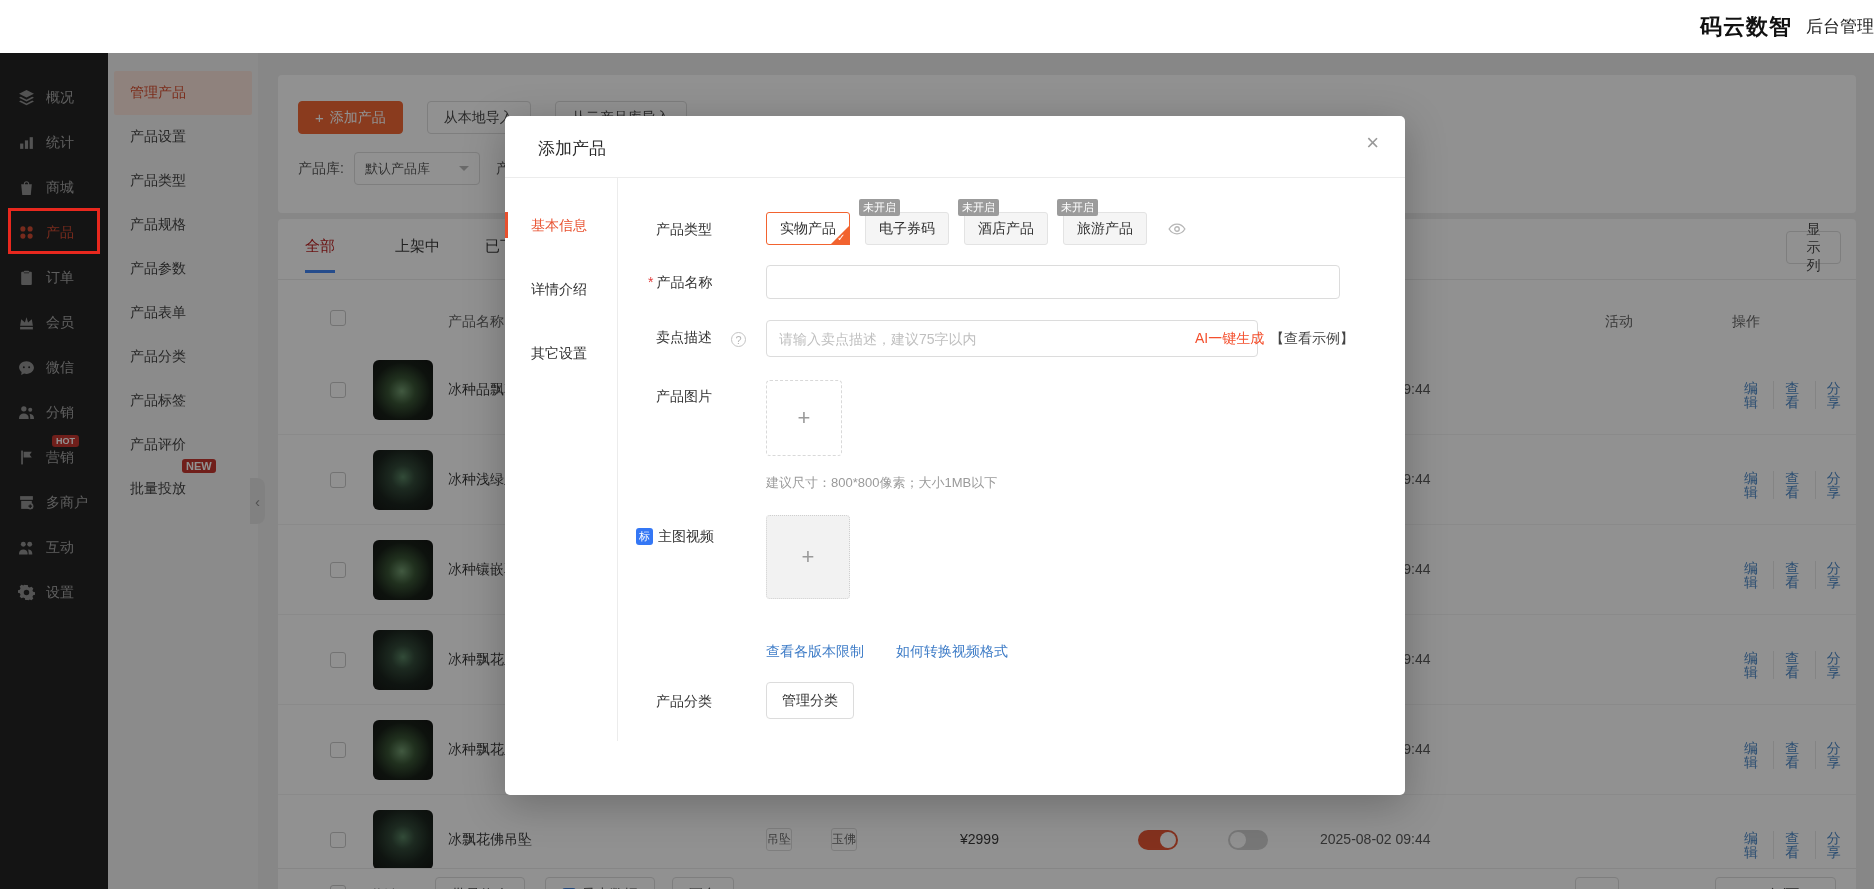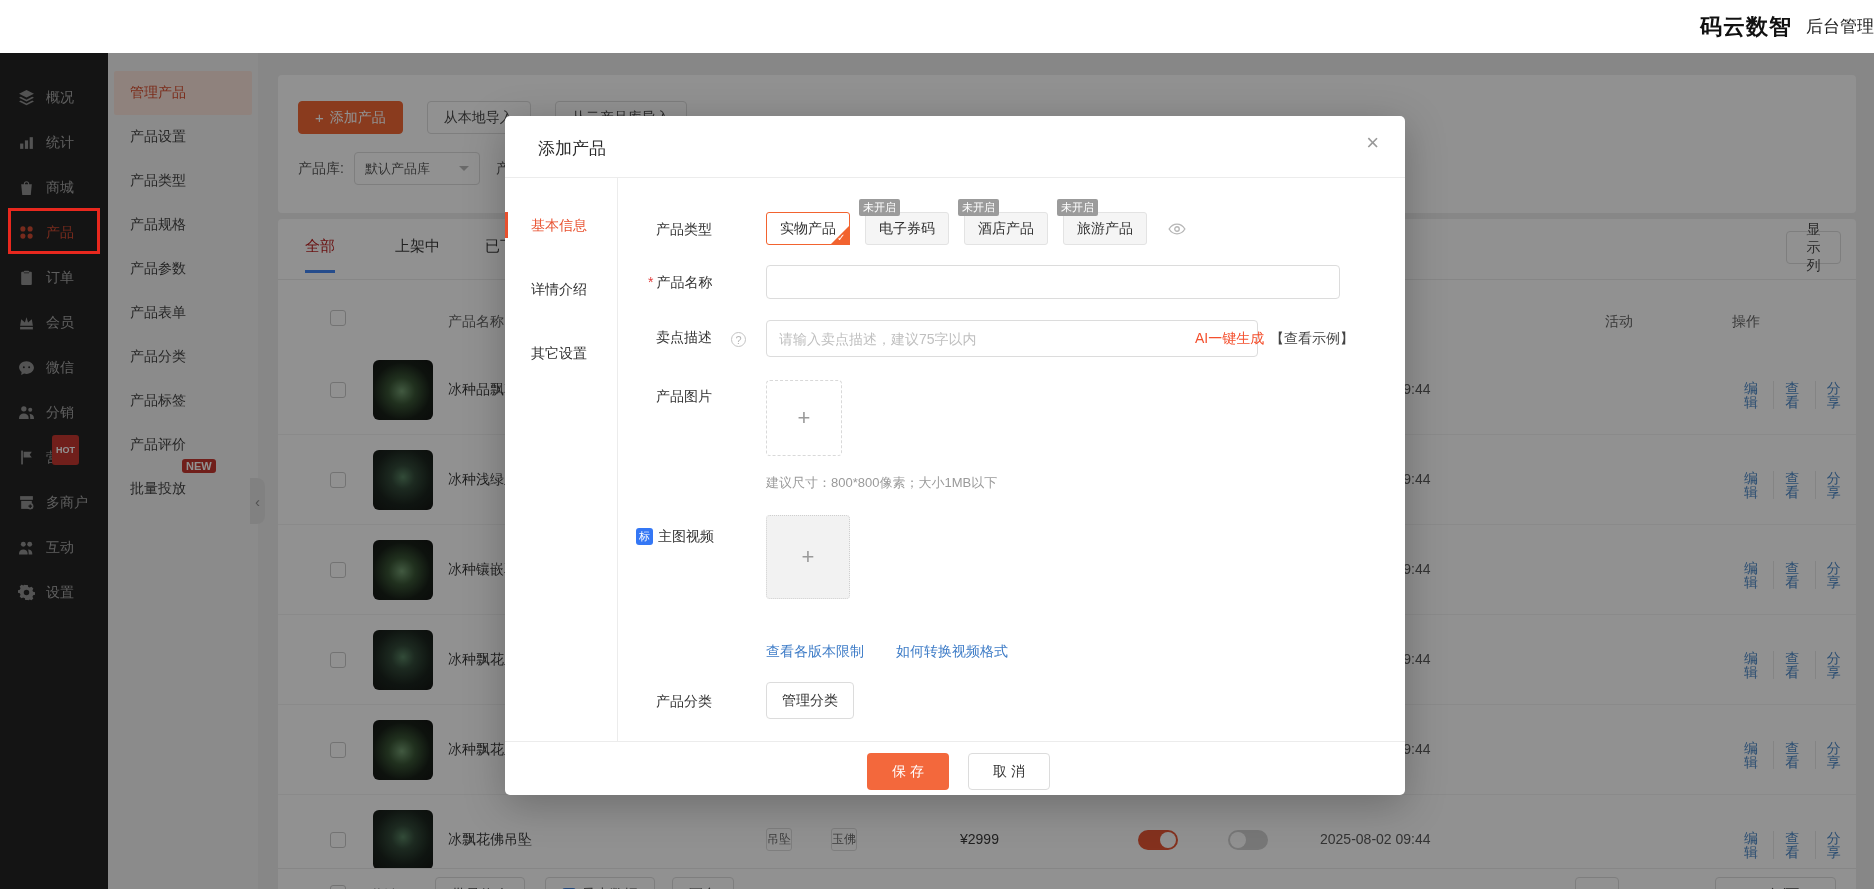--- a/index.html
+++ b/index.html
@@ -17,21 +17,21 @@
   .subtitle { font-size:17px; color:#222; margin-left:14px; }
 
   
   .dark-side { left:0; top:53px; width:108px; height:836px; background:#1d1d1d; padding-top:22px; }
   .nav-item { height:45px; display:flex; align-items:center; padding-left:18px; gap:11px;
     color:#a3a3a3; font-size:14px; cursor:pointer; position:relative; }
   .nav-item svg { width:17px; height:17px; fill:#8f8f8f; flex:none; }
   .nav-item.active { color:#d0452c; }
   .nav-item.active svg { fill:#d0452c; }
   .hot-badge { position:absolute; left:52px; top:0px; background:#c43028; color:#fff;
-    font-size:9px; padding:10px 4px; border-radius:3px; font-weight:bold; }
+    font-size:9px; padding:1px 4px; border-radius:3px; font-weight:bold; }
   .annotation-box { left:8px; top:208px; width:92px; height:46px; border:3px solid #e8281e; z-index:45; }
 
   
   .sub-side { left:108px; top:53px; width:150px; height:836px; background:#f4f4f4; padding-top:18px; }
   .sub-item { height:44px; line-height:42px; padding-left:22px; font-size:14px; color:#3c3c3c;
     cursor:pointer; position:relative; }
   .sub-item.active { background:#fbe4da; color:#d7492a; margin:0 6px; padding-left:16px; border-radius:2px; }
   .new-badge { position:absolute; left:74px; top:-8px; background:#c43028; color:#fff;
     font-size:11px; padding:1px 4px; border-radius:3px; font-weight:bold; line-height:normal; }
   .collapse-handle { left:250px; top:478px; width:15px; height:46px; background:#e2e2e2;
@@ -482,17 +482,13 @@
   <span class="f-label" style="left:153px; top:412px">主图视频</span>
   <div class="upload video" style="left:261px; top:399px">
     <span>+</span>
   </div>
   <span class="m-link" style="position:absolute; left:261px; top:527px">查看各版本限制</span>
   <span class="m-link" style="position:absolute; left:391px; top:527px">如何转换视频格式</span>
 
   <span class="f-label" style="left:151px; top:577px">产品分类</span>
   <button class="mgr-btn">管理分类</button>
 
-  <div class="m-footer">
-    <button class="m-save">保 存</button>
-    <button class="m-cancel">取 消</button>
-  </div>
 </div>
 
 </body></html>

